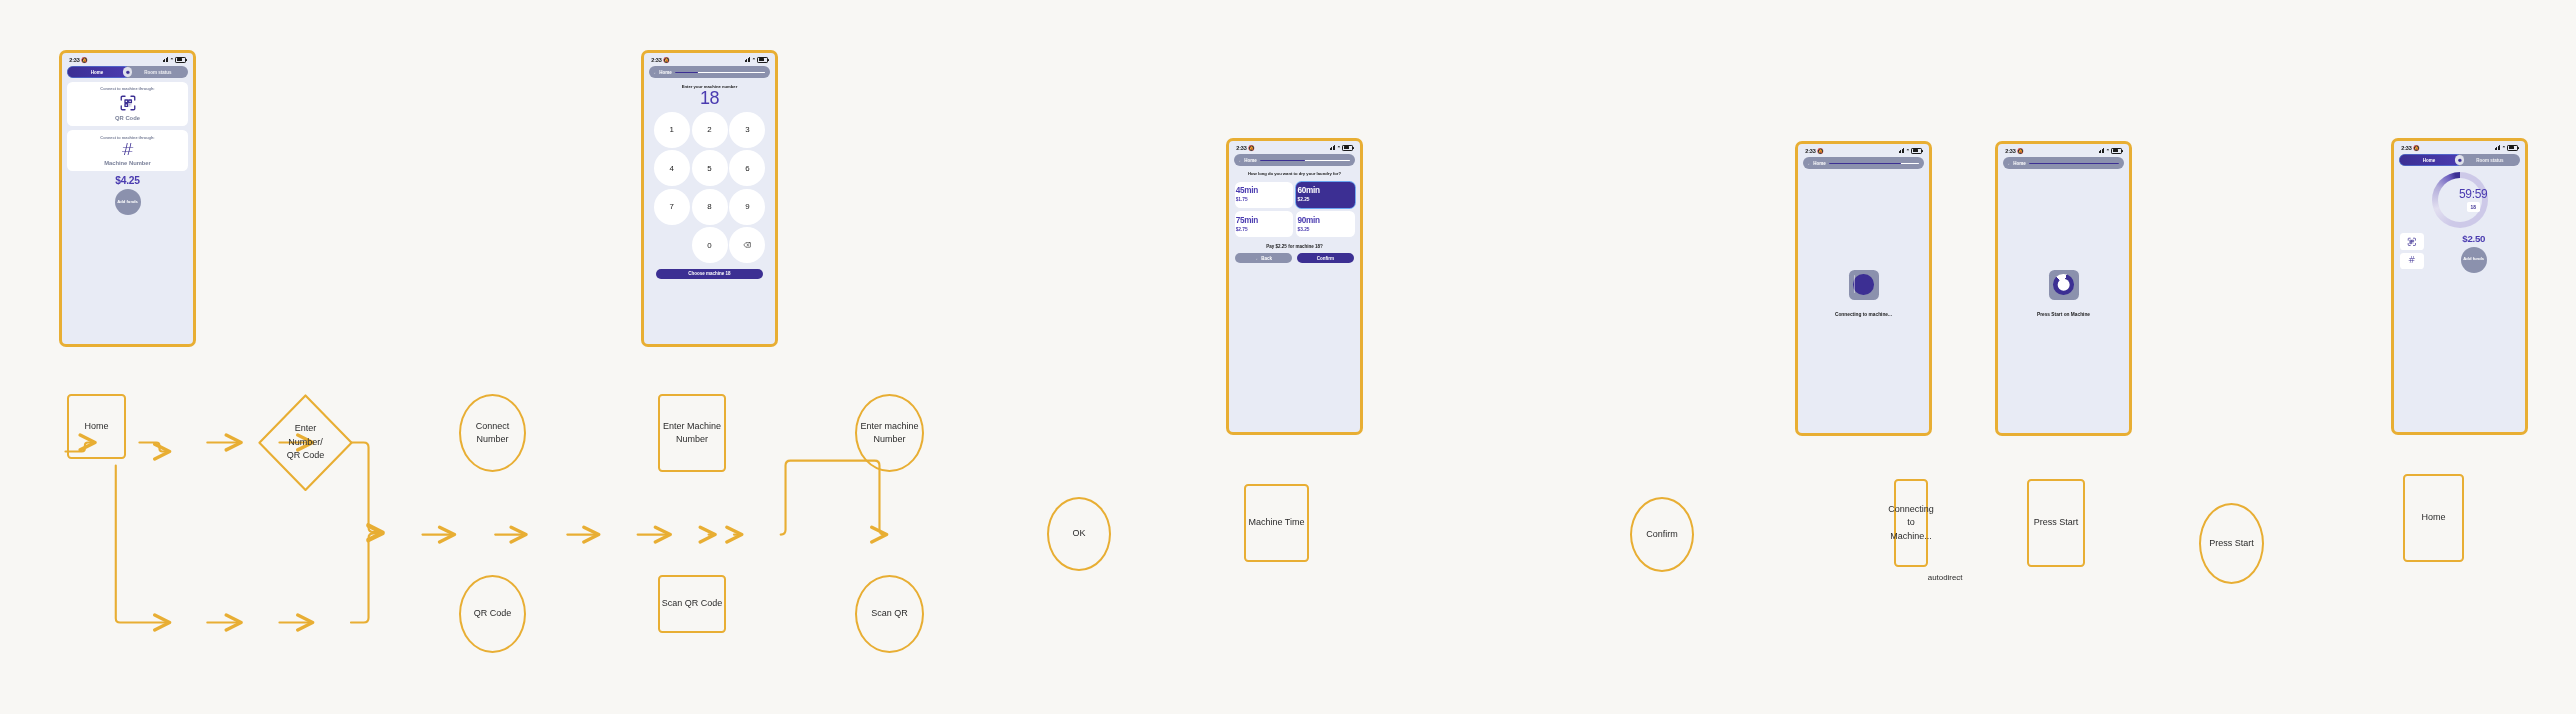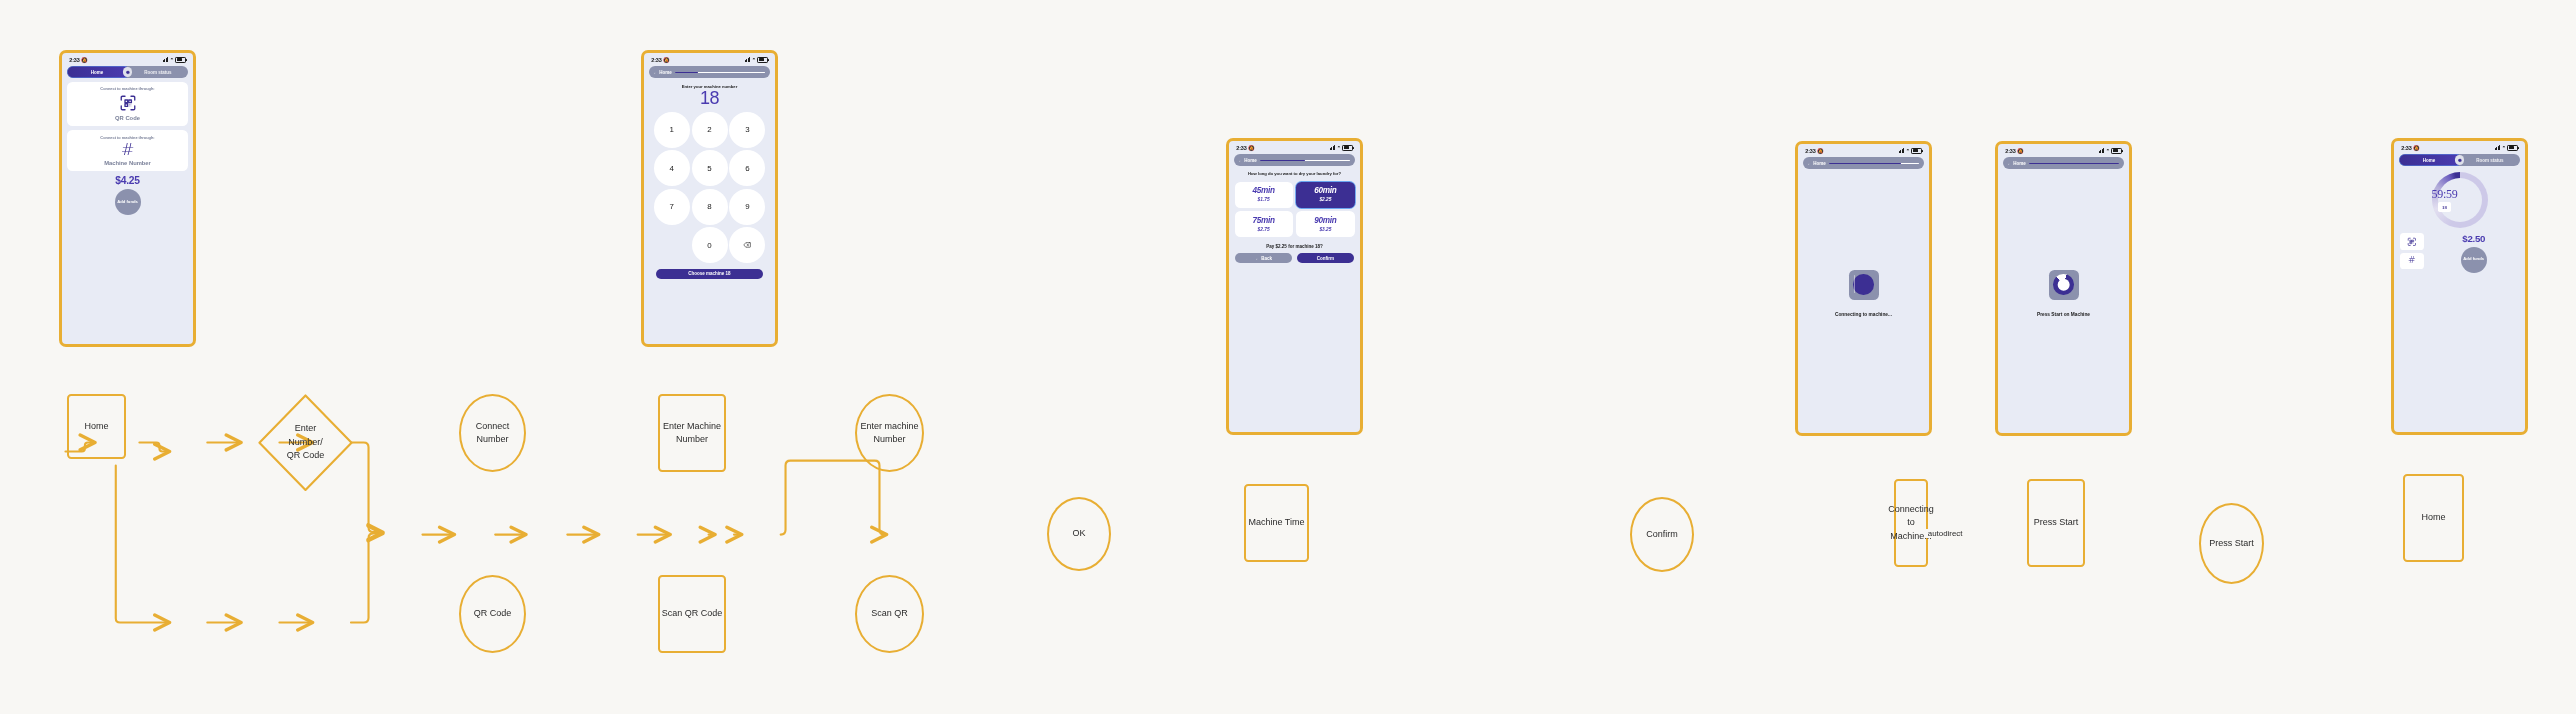--- a/index.html
+++ b/index.html
@@ -104,23 +104,22 @@
   .cta{
     margin:5.5px 12px 0 12px;height:10.3px;border-radius:6px;
     background:#3c2f93;color:#fff;font-size:4.5px;font-weight:bold;
     display:flex;align-items:center;justify-content:center;
   }
 
   
   .q-title{text-align:center;font-size:4.2px;font-weight:bold;color:#1a1a1a;margin:5.5px 7.3px 0 7.3px;line-height:1.35;}
   .tiles{display:grid;grid-template-columns:1fr 1fr;gap:3.6px;margin:4.8px 5.5px 0 5.5px;}
   .tile{
-    background:#fff;border-radius:5.5px;padding:5.5px 1.2px;text-align:center;
+    background:#fff;border-radius:5.5px;padding:5.5px 1.2px;
     box-sizing:border-box;
-    font-style:italic;
   }
   .tile .mins{font-size:8.2px;font-weight:bold;color:#4a3bb0;letter-spacing:-0.3px;line-height:1;}
   .tile .price{font-size:4.8px;font-weight:bold;color:#4a3bb0;margin-top:1.8px;}
   .tile.sel{background:#3c2f93;box-shadow:0 0 0 0.9px #6aa6f0;}
   .tile.sel .mins,.tile.sel .price{color:#fff;}
   .pay-line{text-align:center;font-size:4.5px;font-weight:bold;color:#1a1a1a;margin-top:6.7px;}
   .btnrow{display:flex;gap:4.2px;margin:4.2px 6px 0 6px;}
   .btn{flex:1;height:9.7px;border-radius:5.5px;display:flex;align-items:center;justify-content:center;font-size:4.5px;font-weight:bold;color:#fff;}
   .btn.back{background:#8b91ad;}
   .btn.confirm{background:#3c2f93;}
@@ -139,21 +138,21 @@
     position:relative;
   }
   .machine-box .ring::after{content:"";position:absolute;left:50%;top:50%;transform:translate(-50%,-50%);width:12.7px;height:12.7px;border-radius:50%;background:#fff;}
   .status-cap{margin-top:12px;font-size:4.8px;font-weight:bold;color:#1a1a1a;text-align:center;}
 
   
   .timer-wrap{display:flex;align-items:center;justify-content:center;margin-top:6px;}
   .timer-ring{
     width:56px;height:56px;border-radius:50%;
     background:conic-gradient(from 0deg,#cdc9e8 0deg 200deg,#e2dff0 250deg,#b3adda 300deg,#6d5fc0 335deg,#3c2f93 350deg 360deg);
-    display:flex;align-items:center;justify-content:flex-start;position:relative;font-family:Liberation Serif, serif;
+    display:flex;align-items:center;justify-content:flex-end;position:relative;
   }
   .timer-ring::after{content:"";position:absolute;left:50%;top:50%;transform:translate(-50%,-50%);width:44px;height:44px;border-radius:50%;background:#e8ebf5;}
   .timer-inner{position:relative;z-index:2;text-align:center;}
   .timer-inner .t{font-size:12px;font-weight:300;color:#4a3bb0;letter-spacing:-0.3px;line-height:1;}
   .timer-inner .mnum{
     margin:2.4px auto 0 auto;background:#fff;border-radius:1.8px;width:13.3px;height:10.3px;
     display:flex;align-items:center;justify-content:center;font-size:4.8px;font-weight:bold;color:#3c2f93;
   }
   .bottomgrid{display:flex;gap:4.8px;margin:5.5px 6px 0 6px;}
   .bg-left{display:flex;flex-direction:column;gap:3px;flex:0 0 auto;}
@@ -171,21 +170,21 @@
     display:flex;align-items:center;justify-content:center;text-align:center;
     color:#2b2b2b;font-size:9px;line-height:1.5;background:transparent;
   }
   .node.rect{border-radius:4.2px;}
   .node.ellipse{border-radius:50%;}
   .node.diamond-wrap{border:none;}
   .node.diamond-wrap svg{position:absolute;inset:0;}
   .node.diamond-wrap .dlabel{position:relative;z-index:2;}
   .edge-label{
     position:absolute;font-size:7.9px;color:#2b2b2b;background:#f8f7f4;
-    padding:0 1.8px;white-space:nowrap;
+    padding:0 1.8px;white-space:nowrap;margin-top:44px;
   }
 </style>
 </head>
 <body>
 
 <div class="canvas">
 
   <svg class="flow" viewBox="0 0 4250 1178">
     <defs>
       <marker id="ar" markerWidth="9" markerHeight="9" refX="7.5" refY="4.5" orient="auto">
@@ -574,21 +573,21 @@
 
   <div class="node ellipse" style="left:855px;top:394px;width:69px;height:78px;">
     <span style="white-space:pre-line;">Enter machine
 Number</span>
   </div>
 
   <div class="node ellipse" style="left:459px;top:575px;width:67px;height:78px;">
     <span>QR Code</span>
   </div>
 
-  <div class="node rect" style="left:658px;top:575px;width:68px;height:78px;">
+  <div class="node rect" style="left:658px;top:575px;width:68px;height:58px;">
     <span>Scan QR Code</span>
   </div>
 
   <div class="node ellipse" style="left:855px;top:575px;width:69px;height:78px;">
     <span>Scan QR</span>
   </div>
 
   <div class="node ellipse" style="left:1047px;top:497px;width:64px;height:74px;">
     <span>OK</span>
   </div>

